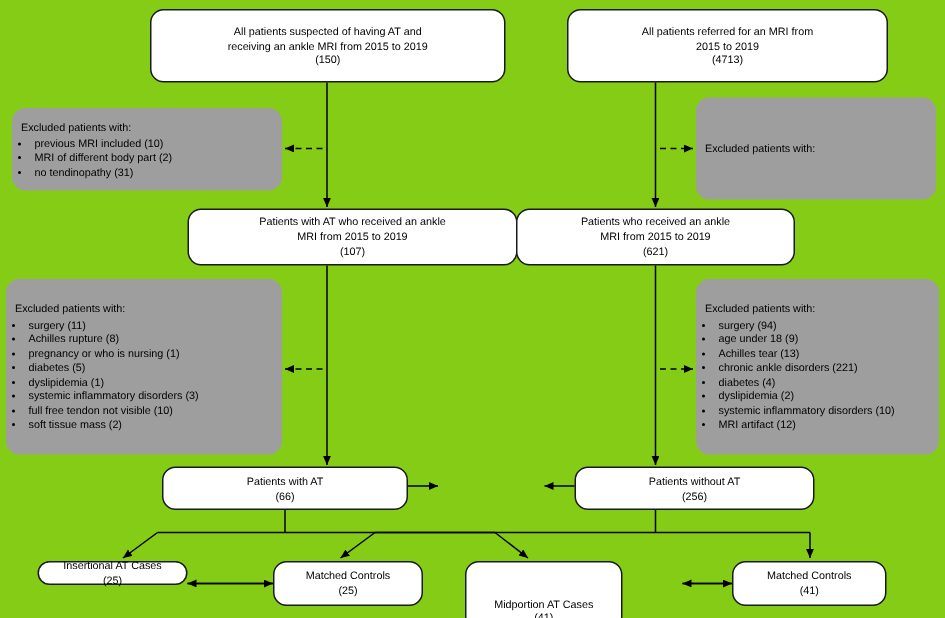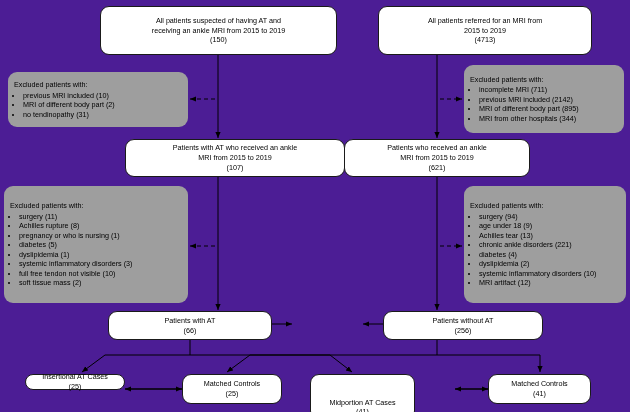--- a/index.html
+++ b/index.html
@@ -8,21 +8,21 @@
     background: #ffffff;
   }
   body {
     font-family: "Liberation Sans", sans-serif;
   }
   #flow {
     position: relative;
     width: 630px;
     height: 412px;
     overflow: hidden;
-    background: #4c1d95;
+    background: #84cc16;
   }
   .box {
     position: absolute;
     box-sizing: border-box;
     border: 1px solid #1a1a1a;
     border-radius: 9px;
     background: #ffffff;
     display: flex;
     flex-direction: column;
     align-items: center;
@@ -140,26 +140,20 @@
     <span class="hdr">Excluded patients with:</span>
     <ul>
       <li>previous MRI included (10)</li>
       <li>MRI of different body part (2)</li>
       <li>no tendinopathy (31)</li>
     </ul>
   </div>
 
   <div class="box gray" style="left:464px; top:65px; width:160px; height:68px;">
     <span class="hdr">Excluded patients with:</span>
-    <ul>
-      <li>incomplete MRI (711)</li>
-      <li>previous MRI included (2142)</li>
-      <li>MRI of different body part (895)</li>
-      <li>MRI from other hospitals (344)</li>
-    </ul>
   </div>
 
   <div class="box" style="left:108px; top:139px; width:220px; height:38px;margin-left:17px;">
     <span class="ln">Patients with AT who received an ankle</span>
     <span class="ln">MRI from 2015 to 2019</span>
     <span class="ln">(107)</span>
   </div>
 
   <div class="box" style="left:344px; top:139px; width:186px; height:38px;">
     <span class="ln">Patients who received an ankle</span>

